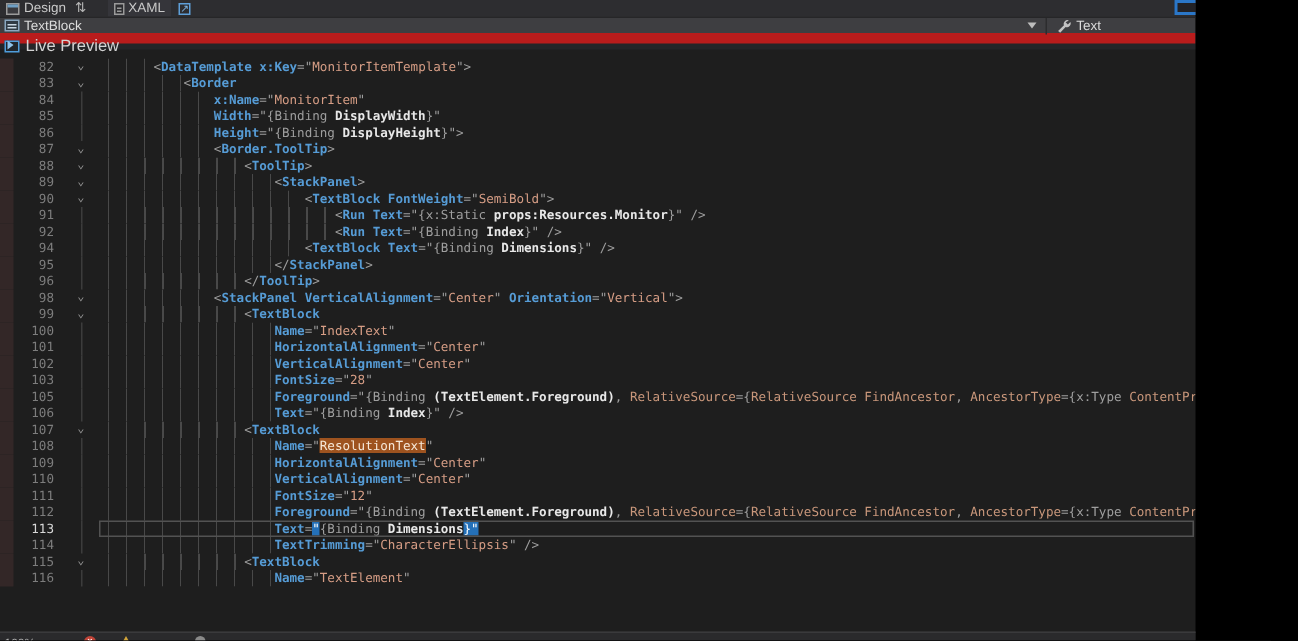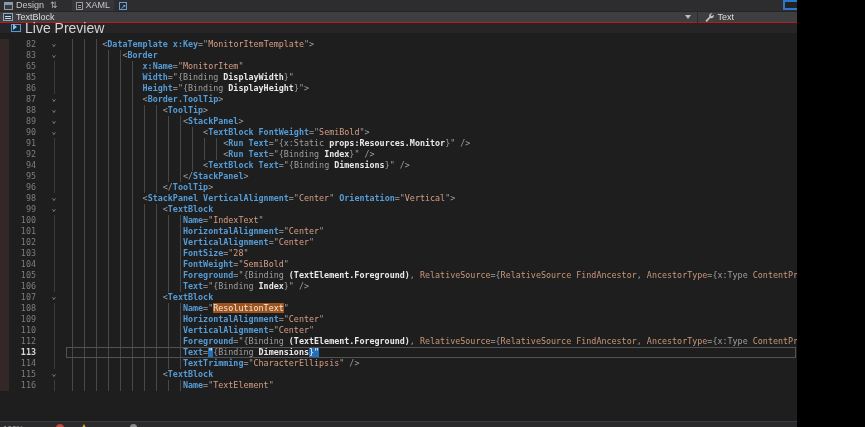--- a/index.html
+++ b/index.html
@@ -2,21 +2,21 @@
 <html><head>
 <meta charset="utf-8">
 <style>
   html,body{margin:0;padding:0;background:#000;}
   #app{position:relative;width:797px;height:427px;background:#1e1e1e;overflow:hidden;
        font-family:"Liberation Sans",sans-serif;-webkit-font-smoothing:antialiased;}
   
   .bar{display:flex;align-items:center;box-sizing:border-box;}
   #bar1{height:11px;background:#2d2d30;color:#c8c8c8;font-size:9px;padding-left:4px;position:relative;}
   #bar2{height:11px;background:#3e3e41;color:#dcdcdc;font-size:9px;padding-left:3px;border-top:1px solid #262628;position:relative;}
-  #bar3{height:11px;background:#252528;color:#d4d4d4;font-size:14px;padding-left:11px;border-top:1px solid #b91c1c;}
+  #bar3{height:11px;background:#252528;color:#d4d4d4;font-size:11px;padding-left:3px;border-top:7px solid #b91c1c;}
   .bar .lbl{line-height:11px;white-space:nowrap;}
   .sp{width:8px;flex:0 0 auto;}
   
   .ic{display:inline-block;flex:0 0 auto;box-sizing:border-box;}
   .ic-design{width:9px;height:8px;border:1px solid #9a9a9a;margin-right:3px;position:relative;background:#3a3a3e;}
   .ic-design::before{content:"";position:absolute;left:0;top:0;right:0;height:2px;background:#6f9fc4;}
   .ic-swap{color:#b5b5b5;font-size:9px;line-height:11px;margin:0 6px;}
   .xamltab{display:flex;align-items:center;background:#35353a;height:11px;padding:0 4px;}
   .ic-doc{width:7px;height:8px;border:1px solid #9a9a9a;margin-right:3px;position:relative;background:#2d2d30;}
   .ic-doc::before{content:"";position:absolute;left:1px;top:2px;width:3px;height:1px;background:#9a9a9a;box-shadow:0 2px 0 #9a9a9a;}
@@ -32,21 +32,21 @@
   #editor{position:relative;padding-top:6px;}
   .row{display:grid;grid-template-columns:9px 34px 22px 1fr;height:11px;position:relative;}
   .brk{background:#332727;}
   .num{color:#7d7d7d;font:8.4px/11px "DejaVu Sans Mono",monospace;text-align:right;padding-right:7px;}
   .fold{position:relative;text-align:center;}
   .fold.chev{color:#9a9a9a;font:8px/10px "DejaVu Sans Mono",monospace;}
   .fold.vline{background:linear-gradient(#3c3c3c,#3c3c3c) no-repeat center/1px 100%;}
   .code{font:8.4px/11px "DejaVu Sans Mono",monospace;white-space:pre;padding-left:7px;overflow:hidden;}
   .g{display:inline-block;height:11px;vertical-align:top;
      background:repeating-linear-gradient(to right,rgba(125,125,125,.45) 0 1px,transparent 1px 12px);}
-  .row.current .num{color:#d8d8d8;font-weight:700;}
+  .row.current .num{color:#d8d8d8;font-weight:400;}
   .row.current::after{content:"";position:absolute;left:66px;right:1px;top:0;bottom:0;border:1px solid #525252;pointer-events:none;}
   .tk-d{color:#9f9f9f}
   .tk-e{color:#569cd6;font-weight:700}
   .tk-a{color:#569cd6;font-weight:700}
   .tk-s{color:#d69d85}
   .tk-p{color:#e8e8e8;font-weight:700}
   .tk-t{color:#c9977b}
   .tk-hl{background:#9e531f;color:#f6e8d8}
   .tk-sel{background:#2470b8;color:#ffffff}
   
@@ -99,21 +99,21 @@
         <span class="code"><span class="g" style="width: 6ch;"></span><span class="tk-d">&lt;</span><span class="tk-e">DataTemplate</span><span class="tk-d"> </span><span class="tk-a">x:Key</span><span class="tk-d">="</span><span class="tk-s">MonitorItemTemplate</span><span class="tk-d">"&gt;</span></span>
       </div>
       <div class="row">
         <span class="brk"></span>
         <span class="num">83</span>
         <span class="fold chev">⌄</span>
         <span class="code"><span class="g" style="width: 10ch;"></span><span class="tk-d">&lt;</span><span class="tk-e">Border</span></span>
       </div>
       <div class="row">
         <span class="brk"></span>
-        <span class="num">65</span>
+        <span class="num">84</span>
         <span class="fold vline"></span>
         <span class="code"><span class="g" style="width: 14ch;"></span><span class="tk-a">x:Name</span><span class="tk-d">="</span><span class="tk-s">MonitorItem</span><span class="tk-d">"</span></span>
       </div>
       <div class="row">
         <span class="brk"></span>
         <span class="num">85</span>
         <span class="fold vline"></span>
         <span class="code"><span class="g" style="width: 14ch;"></span><span class="tk-a">Width</span><span class="tk-d">="{Binding </span><span class="tk-p">DisplayWidth</span><span class="tk-d">}"</span></span>
       </div>
       <div class="row">
@@ -207,26 +207,20 @@
         <span class="code"><span class="g" style="width: 22ch;"></span><span class="tk-a">VerticalAlignment</span><span class="tk-d">="</span><span class="tk-s">Center</span><span class="tk-d">"</span></span>
       </div>
       <div class="row">
         <span class="brk"></span>
         <span class="num">103</span>
         <span class="fold vline"></span>
         <span class="code"><span class="g" style="width: 22ch;"></span><span class="tk-a">FontSize</span><span class="tk-d">="</span><span class="tk-s">28</span><span class="tk-d">"</span></span>
       </div>
       <div class="row">
         <span class="brk"></span>
-        <span class="num">104</span>
-        <span class="fold vline"></span>
-        <span class="code"><span class="g" style="width: 22ch;"></span><span class="tk-a">FontWeight</span><span class="tk-d">="</span><span class="tk-s">SemiBold</span><span class="tk-d">"</span></span>
-      </div>
-      <div class="row">
-        <span class="brk"></span>
         <span class="num">105</span>
         <span class="fold vline"></span>
         <span class="code"><span class="g" style="width: 22ch;"></span><span class="tk-a">Foreground</span><span class="tk-d">="{Binding </span><span class="tk-p">(TextElement.Foreground)</span><span class="tk-d">, </span><span class="tk-t">RelativeSource</span><span class="tk-d">={</span><span class="tk-t">RelativeSource FindAncestor</span><span class="tk-d">, </span><span class="tk-t">AncestorType</span><span class="tk-d">={x:Type </span><span class="tk-t">ContentPresenter</span><span class="tk-d">}}}"</span></span>
       </div>
       <div class="row">
         <span class="brk"></span>
         <span class="num">106</span>
         <span class="fold vline"></span>
         <span class="code"><span class="g" style="width: 22ch;"></span><span class="tk-a">Text</span><span class="tk-d">="{Binding </span><span class="tk-p">Index</span><span class="tk-d">}" /&gt;</span></span>
       </div>
@@ -246,20 +240,26 @@
         <span class="brk"></span>
         <span class="num">109</span>
         <span class="fold vline"></span>
         <span class="code"><span class="g" style="width: 22ch;"></span><span class="tk-a">HorizontalAlignment</span><span class="tk-d">="</span><span class="tk-s">Center</span><span class="tk-d">"</span></span>
       </div>
       <div class="row">
         <span class="brk"></span>
         <span class="num">110</span>
         <span class="fold vline"></span>
         <span class="code"><span class="g" style="width: 22ch;"></span><span class="tk-a">VerticalAlignment</span><span class="tk-d">="</span><span class="tk-s">Center</span><span class="tk-d">"</span></span>
+      </div>
+      <div class="row">
+        <span class="brk"></span>
+        <span class="num">111</span>
+        <span class="fold vline"></span>
+        <span class="code"><span class="g" style="width: 22ch;"></span><span class="tk-a">FontSize</span><span class="tk-d">="</span><span class="tk-s">12</span><span class="tk-d">"</span></span>
       </div>
       <div class="row">
         <span class="brk"></span>
         <span class="num">112</span>
         <span class="fold vline"></span>
         <span class="code"><span class="g" style="width: 22ch;"></span><span class="tk-a">Foreground</span><span class="tk-d">="{Binding </span><span class="tk-p">(TextElement.Foreground)</span><span class="tk-d">, </span><span class="tk-t">RelativeSource</span><span class="tk-d">={</span><span class="tk-t">RelativeSource FindAncestor</span><span class="tk-d">, </span><span class="tk-t">AncestorType</span><span class="tk-d">={x:Type </span><span class="tk-t">ContentPresenter</span><span class="tk-d">}}}"</span></span>
       </div>
       <div class="row current">
         <span class="brk"></span>
         <span class="num">113</span>

